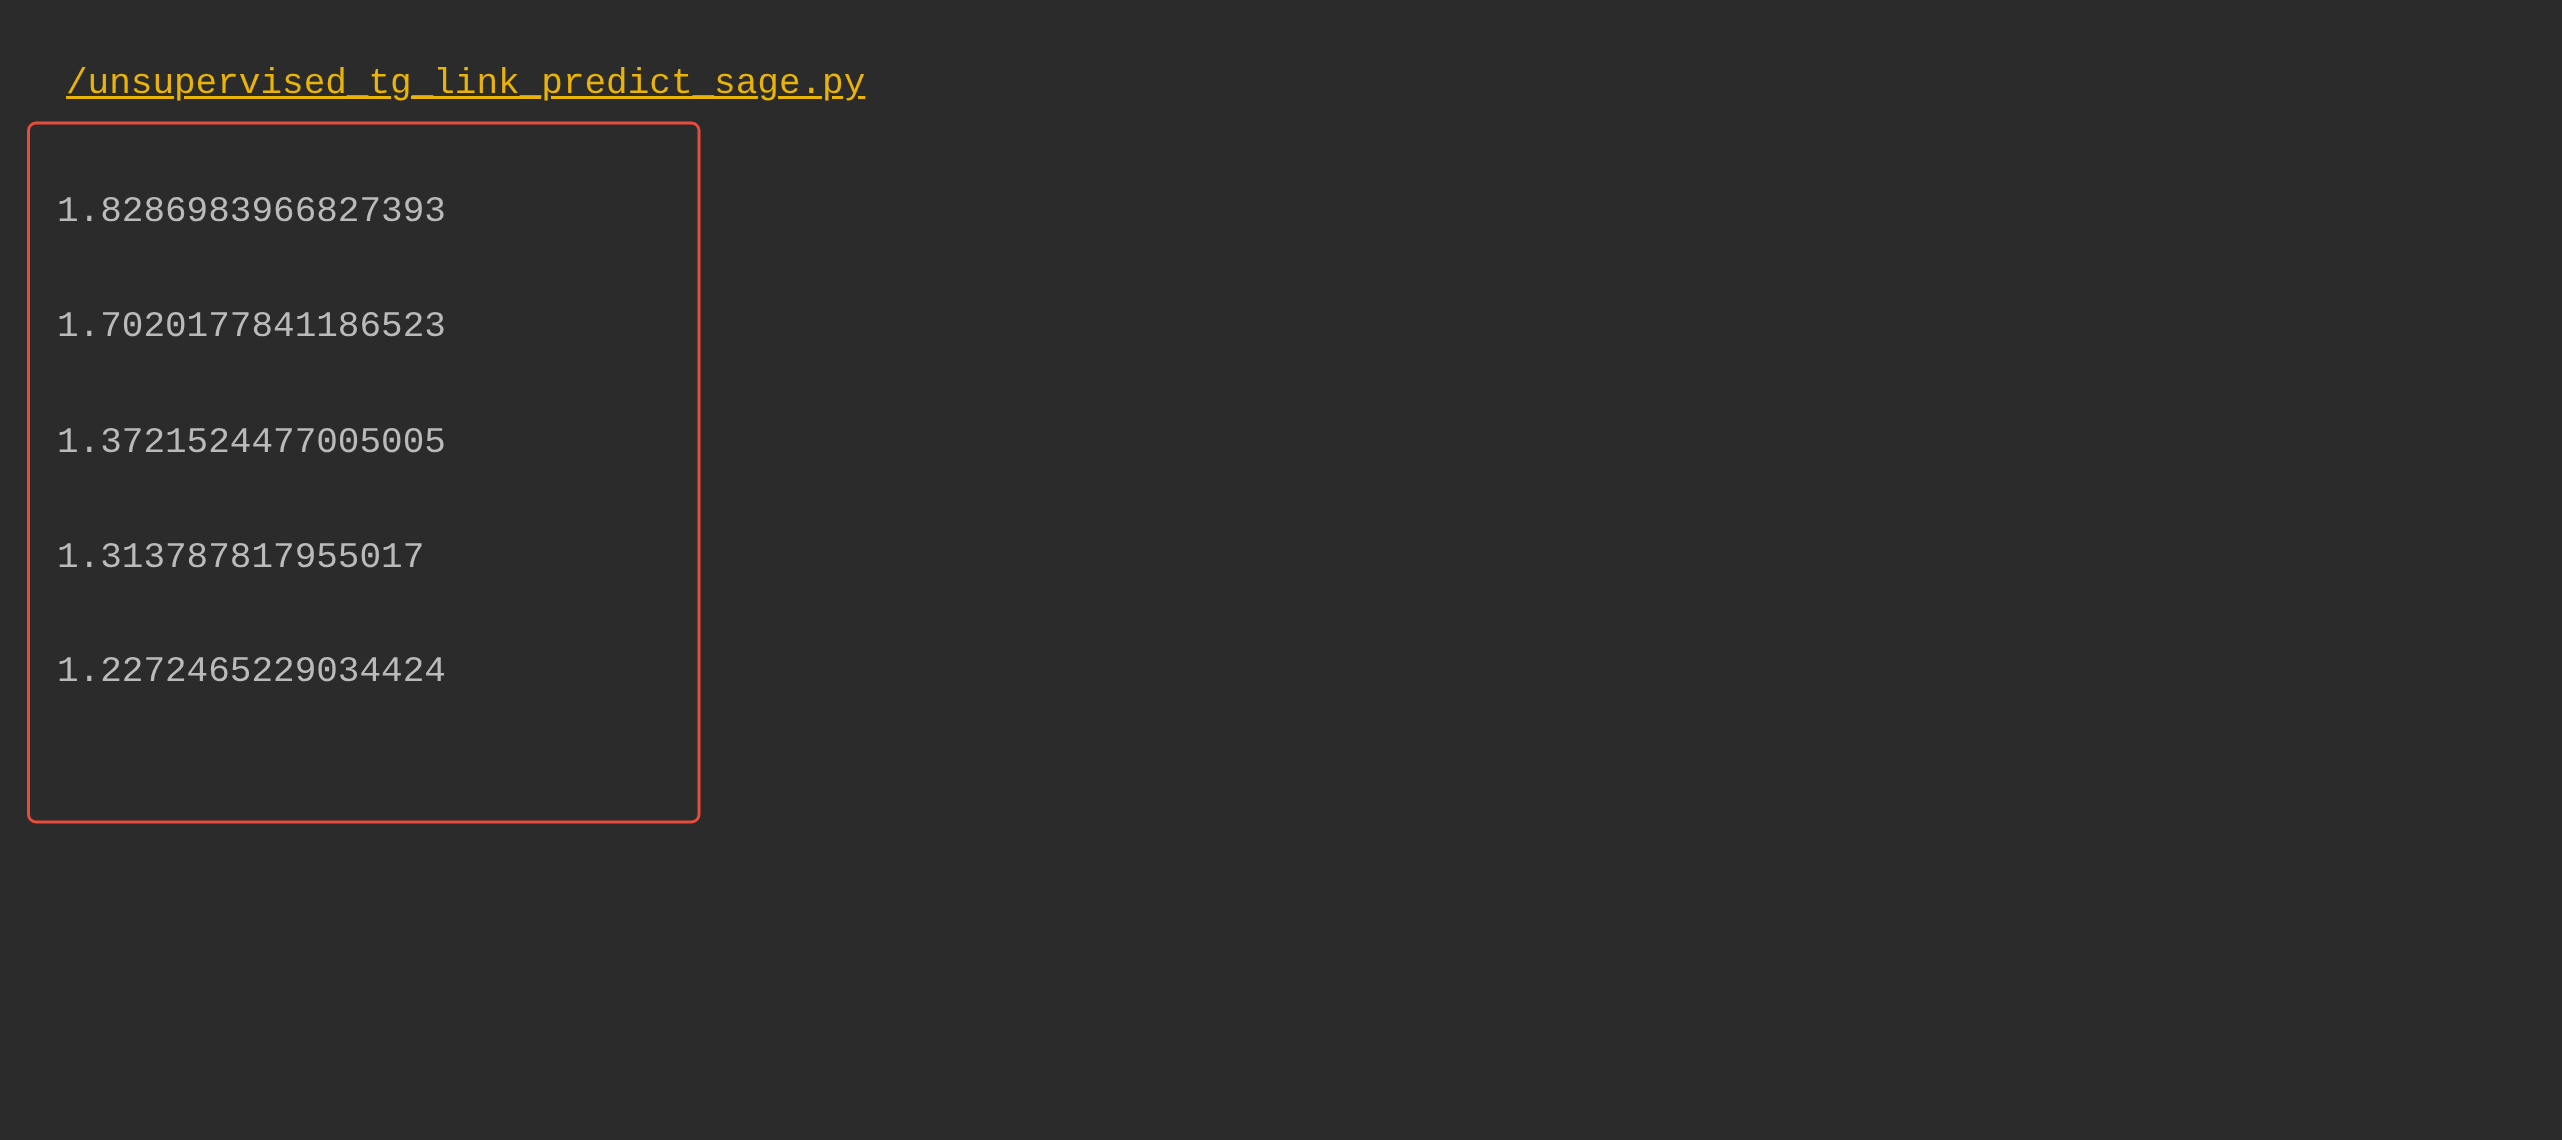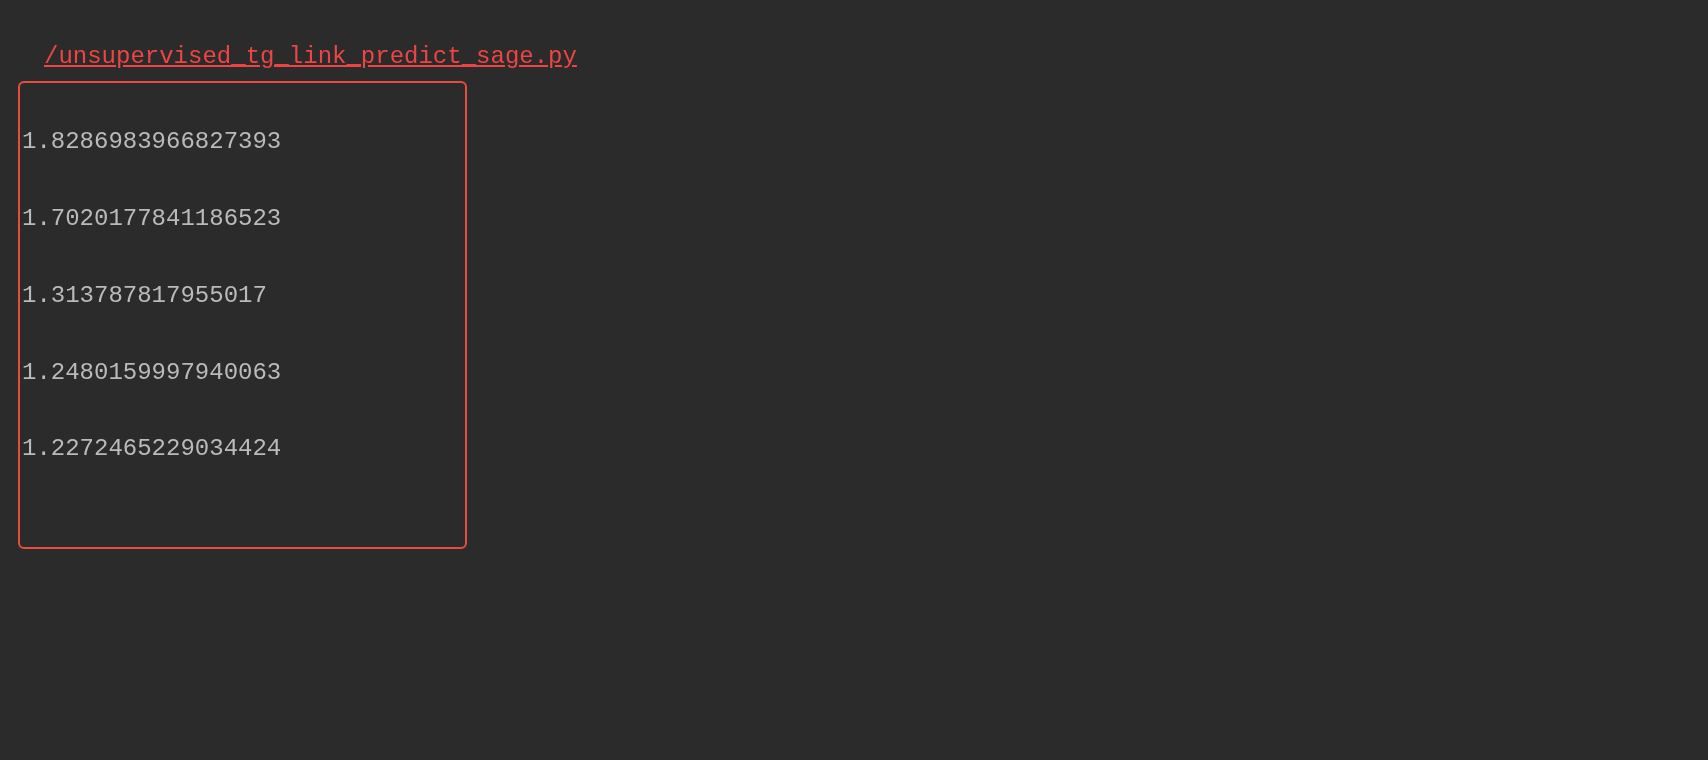--- a/index.html
+++ b/index.html
@@ -16,44 +16,45 @@
       width: 1708px;
       height: 760px;
       overflow: hidden;
     }
     .console-output {
       padding: 0 20px;
       line-height: 1.6;
       white-space: pre;
     }
     .file-link {
-      color: #ef4444;
+      color: #eab308;
       text-decoration: underline;
       padding-left: 24px;
       text-align: right;
     }
     .highlight-box-1 {
       border: 2.5px solid #e74c3c;
       border-radius: 6px;
       width: 449px;
       padding: 2px 0px 2px 2px;
       margin-left: -2px;
       margin-top: 4px;
     }
     .output-line {
       display: block;
+      margin-left: 16px;
     }
   </style>
 </head>
 <body>
 
 <div class="console-output">
 <span class="file-link">/unsupervised_tg_link_predict_sage.py</span>
 <div class="highlight-box-1">
 <span class="output-line">1.8286983966827393</span>
 <span class="output-line">1.7020177841186523</span>
+<span class="output-line">1.3721524477005005</span>
 <span class="output-line">1.313787817955017</span>
-<span class="output-line">1.2480159997940063</span>
 <span class="output-line">1.2272465229034424</span>
 
 </div>
 
 </div>
 
 </body></html>

